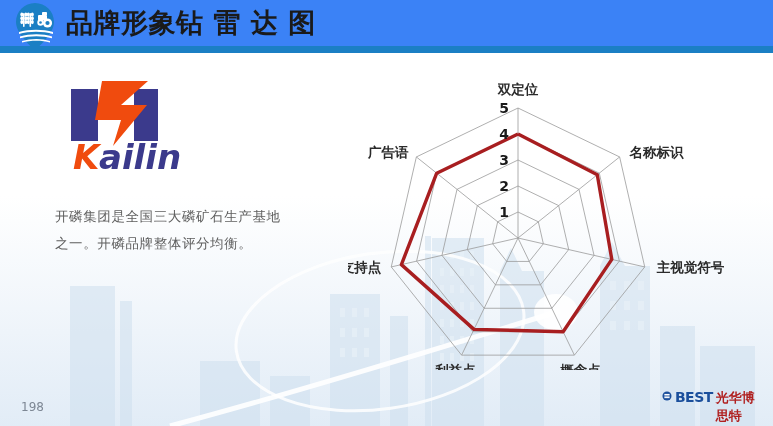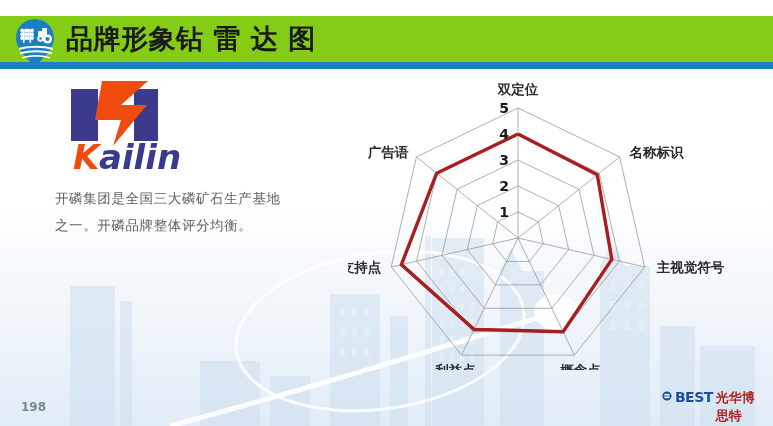--- a/index.html
+++ b/index.html
@@ -24,22 +24,22 @@
     pointer-events: none;
   }
   .bg-grad {
     position: absolute; left: 0; bottom: 0; width: 773px; height: 230px;
     background: linear-gradient(to bottom, rgba(255,255,255,1) 0%, rgba(238,244,250,0.75) 45%, rgba(224,235,246,0.95) 100%);
   }
   .bg-svg { position: absolute; left: 0; bottom: 0; width: 773px; height: 250px; }
 
   
   .header {
-    position: absolute; left: 0; top: 16px; width: 773px; height: 56px;
-    background: #84cc16;
+    position: absolute; left: 0; top: 0; width: 773px; height: 56px;
+    background: #3b82f6;
     z-index: 20;
   }
   .header-rule {
     position: absolute; left: 0; top: 46px; width: 773px; height: 7px;
     background: #1b7fc4;
   }
   .header-rule2 {
     position: absolute; left: 0; top: 53px; width: 773px; height: 3px;
     background: #ffffff;
   }
@@ -54,21 +54,21 @@
     font-family: "DejaVu Sans", "Liberation Sans", sans-serif;
   }
 
   
   .left-panel {
     position: absolute; left: 55px; top: 78px; width: 270px;
     z-index: 10;
   }
   .brand-logo { width: 185px; height: 95px; display: block; }
   .body-text {
-    margin-top: 12px;
+    margin-top: 30px;
     width: 232px;
     font-size: 13.5px;
     line-height: 2.0;
     color: #5e5e5e;
     letter-spacing: 0.6px;
     font-family: "DejaVu Sans", "Liberation Sans", sans-serif;
   }
 
   
   .chart-area {
@@ -85,21 +85,21 @@
     font-size: 14px; font-weight: bold; fill: #1a1a1a;
     font-family: "DejaVu Sans", "Liberation Sans", sans-serif;
   }
   .grid-line { stroke: #9a9a9a; stroke-width: 0.8; fill: none; }
   .spoke-line { stroke: #9a9a9a; stroke-width: 0.8; }
   .series-poly { fill: none; stroke: #a81e20; stroke-width: 3.4; stroke-linejoin: round; }
 
   
   .page-num {
     position: absolute; left: 21px; top: 400px;
-    font-size: 12px; color: #7d8794; font-weight: bold;
+    font-size: 12px; color: #7d8794; font-weight: normal;
     z-index: 15;
     font-family: "DejaVu Sans", "Liberation Sans", sans-serif;
   }
   .corp-logo {
     position: absolute; left: 662px; top: 389px;
     width: 100px; height: 30px; z-index: 15;
   }
   .corp-main { display: flex; align-items: flex-start; gap: 3px; }
   .corp-best {
     font-size: 14px; font-weight: bold; color: #1b4f9c;

